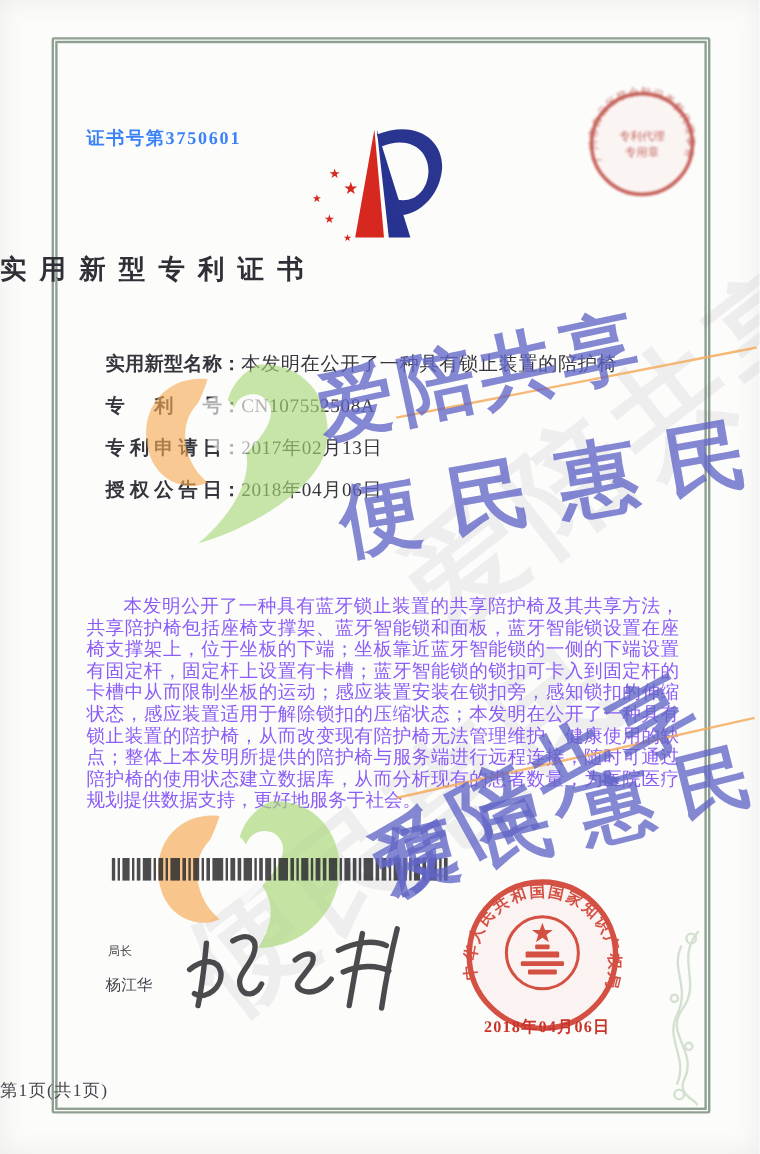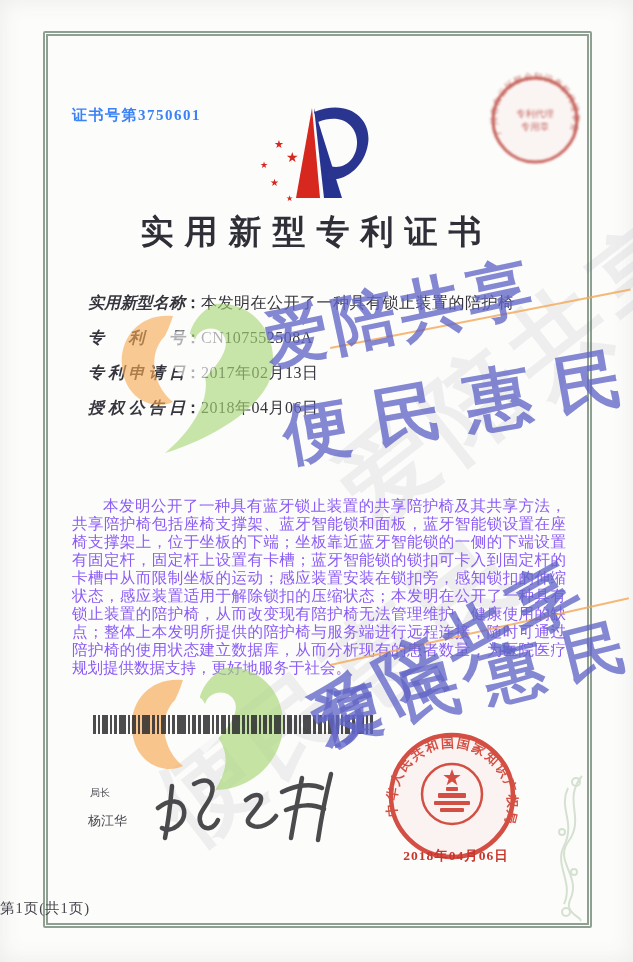--- a/index.html
+++ b/index.html
@@ -11,28 +11,28 @@
   .frame{
     position:absolute;left:43px;top:31px;width:549px;height:897px;
     border:5px double #8fa092;box-sizing:border-box;border-radius:2px;
   }
   .cert-no{
     position:absolute;left:72px;top:106px;font-size:15px;color:#3b82f6;
     letter-spacing:1.5px;font-weight:600;
   }
   .logo{position:absolute;left:250px;top:102px;}
   .title{
-    position:absolute;left:0;top:210px;width:100%;text-align:center;
-    font-size:33px;font-weight:700;letter-spacing:11px;color:#2f2f38;
+    position:absolute;left:0;top:210px;width:100%;
+    font-size:22px;font-weight:700;letter-spacing:11px;color:#2f2f38;
   }
   .fields{position:absolute;left:88px;top:293px;width:470px;}
   .field-row{height:20px;margin-bottom:15px;font-size:16px;color:#35353d;white-space:nowrap;}
   .field-label{
     display:inline-block;width:97px;font-weight:700;
-    text-align:justify;text-align-last:justify;vertical-align:top;font-style:italic;
+    text-align:justify;text-align-last:justify;vertical-align:top;
   }
   .field-colon{font-weight:700;}
   .field-value{letter-spacing:.5px;}
   .abstract{
     position:absolute;left:72px;top:497px;width:494px;font-size:15.5px;
     line-height:18px;text-align:justify;text-indent:31px;color:#8b5cf6;
   }
   .signer-title{position:absolute;left:90px;top:786px;font-size:10px;color:#46464e;}
   .signer-name{position:absolute;left:88px;top:812px;font-size:13px;color:#46464e;}
   .signature-svg{position:absolute;left:150px;top:758px;}

